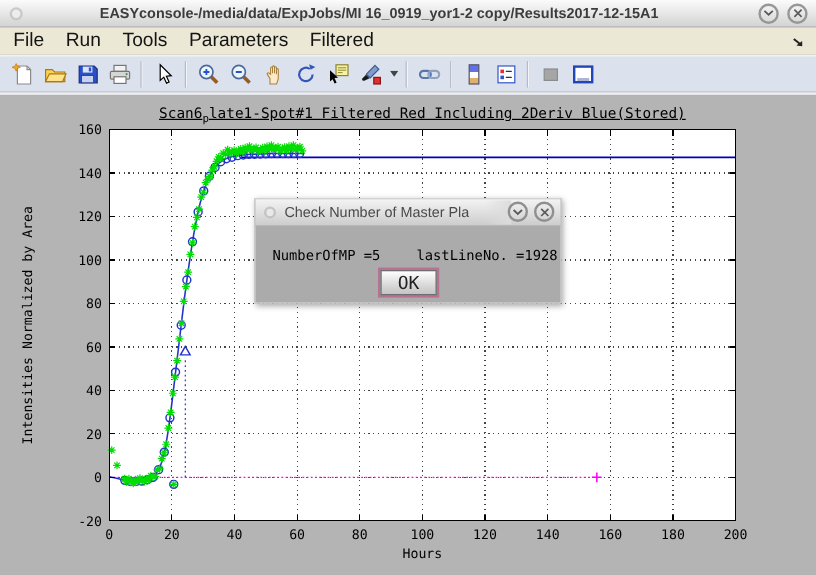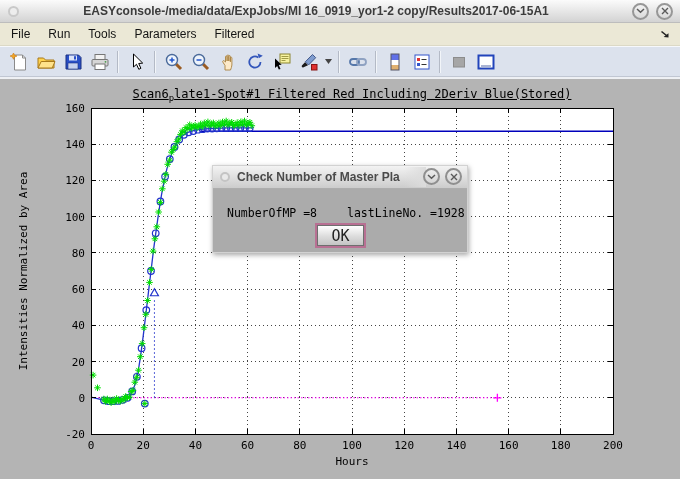--- a/index.html
+++ b/index.html
@@ -6,58 +6,58 @@
   body{width:680px;height:479px;overflow:hidden;font-family:"Liberation Sans",sans-serif;background:#9a9a9a;}
   .window{position:relative;width:680px;height:479px;background:#b4b4b4;box-sizing:border-box;}
 
   
   .titlebar{position:absolute;top:0;left:0;right:0;height:22px;background:linear-gradient(#fbfbfb,#d3d3d3);border-bottom:1px solid #bdbdbd;display:flex;align-items:center;}
   .tb-circle{position:absolute;left:8px;top:6px;width:9px;height:9px;border:2px solid #c9c9c9;border-radius:50%;background:#ededed;box-sizing:border-box;width:11px;height:11px;}
   .titlebar-title{flex:1;text-align:center;font-weight:bold;font-size:12px;color:#3c3c3c;white-space:nowrap;overflow:hidden;}
   .win-btn{width:17px;height:17px;border:2px solid #979797;border-radius:50%;display:flex;align-items:center;justify-content:center;margin-right:7px;box-sizing:border-box;background:transparent;flex:none;}
 
   
-  .menubar{position:absolute;top:23px;left:0;right:0;height:22px;background:#ebe8d6;border-bottom:1px solid #dcd9c6;display:flex;align-items:center;font-size:12px;color:#141414;}
+  .menubar{position:absolute;top:23px;left:0;right:0;height:22px;background:#ebe8d6;border-bottom:1px solid #dcd9c6;display:flex;align-items:center;font-size:16px;color:#141414;}
   .menu-item{padding:3px 9px;white-space:nowrap;}
   .menu-item:first-child{margin-left:2px;}
   .menu-detach{position:absolute;right:9px;top:5px;}
 
   
   .toolbar{position:absolute;top:46px;left:0;right:0;height:31px;background:#dce2ed;border-top:1px solid #f6f8fb;border-bottom:1px solid #c1c7d3;display:flex;align-items:center;padding-left:5px;box-sizing:border-box;}
   .tbtn{width:27px;height:26px;display:flex;align-items:center;justify-content:center;flex:none;}
   .tbtn.narrow{width:12px;}
   .tsep{width:1px;height:22px;background:#b4bac6;border-right:1px solid #f2f5f9;margin:0 4px;flex:none;}
 
   
   .figure{position:absolute;top:77px;left:0;right:0;bottom:0;background:#b4b4b4;border-top:2px solid #eef0f4;}
   .figure svg text{font-family:"DejaVu Sans Mono","Liberation Mono",monospace;font-size:11px;fill:#000;}
   .plot-title{position:absolute;top:8px;left:41px;width:622px;text-align:center;font-family:"DejaVu Sans Mono","Liberation Mono",monospace;font-size:12px;color:#000;white-space:nowrap;text-decoration:underline;}
   .plot-title sub{font-size:9px;}
 
   
   .dialog{position:absolute;left:212px;top:165px;width:256px;height:88px;background:#ababab;border:1px solid #d2d2d2;box-shadow:1px 2px 5px rgba(0,0,0,.35);box-sizing:border-box;}
   .dialog-titlebar{position:relative;height:22px;background:linear-gradient(#f3f3f3,#cccccc);border-bottom:1px solid #adadad;display:flex;align-items:center;}
   .dlg-circle{position:absolute;left:7px;top:6px;width:10px;height:10px;border:2px solid #c4c4c4;border-radius:50%;background:#e9e9e9;box-sizing:border-box;}
-  .dialog-title{margin-left:24px;font-weight:bold;font-size:12px;color:#4a4a4a;white-space:nowrap;overflow:hidden;max-width:165px;}
+  .dialog-title{margin-left:24px;font-weight:normal;font-size:12px;color:#4a4a4a;white-space:nowrap;overflow:hidden;max-width:165px;}
   .dlg-fade{position:absolute;right:41px;top:1px;bottom:1px;width:22px;background:linear-gradient(to right,rgba(225,225,225,0),#dcdcdc);}
   .dlg-btn{width:17px;height:17px;border:2px solid #8f8f8f;border-radius:50%;display:flex;align-items:center;justify-content:center;box-sizing:border-box;position:absolute;top:2px;background:transparent;}
   .dlg-btn.collapse{right:27px;}
   .dlg-btn.close{right:5px;}
   .dialog-info{position:absolute;left:14px;top:40px;font-family:"DejaVu Sans Mono","Liberation Mono",monospace;font-size:11.5px;color:#000;white-space:pre;}
   .dialog-info .gap{display:inline-block;width:30px;}
   .ok-button{position:absolute;left:104px;top:59px;width:47px;height:21px;background:linear-gradient(#ffffff,#dcdcdc 55%,#c4c4c4);border:1px solid #6f6f6f;box-shadow:0 0 0 2px #b87093;display:flex;align-items:center;justify-content:center;font-family:"DejaVu Sans Mono","Liberation Mono",monospace;font-size:15px;color:#222;box-sizing:border-box;}
 </style>
 </head>
 <body>
 
 <div class="window">
 
   <div class="titlebar">
     <span class="tb-circle"></span>
-    <span class="titlebar-title">EASYconsole-/media/data/ExpJobs/MI 16_0919_yor1-2 copy/Results2017-06-15A1</span>
+    <span class="titlebar-title">EASYconsole-/media/data/ExpJobs/MI 16_0919_yor1-2 copy/Results2017-12-15A1</span>
     <span class="win-btn">
       <svg width="9" height="6">
           <path d="M1 1l3.5 3.3L8 1" stroke="#5a5a5a" stroke-width="1.5" fill="none"></path>
         </svg>
     </span>
     <span class="win-btn">
       <svg width="8" height="8">
           <path d="M1 1l6 6M7 1L1 7" stroke="#5a5a5a" stroke-width="1.4"></path>
         </svg>
     </span>
@@ -344,17 +344,17 @@
         <svg width="9" height="6">
             <path d="M1 1l3.5 3.3L8 1" stroke="#5a5a5a" stroke-width="1.5" fill="none"></path>
           </svg>
       </span>
       <span class="dlg-btn close">
         <svg width="8" height="8">
             <path d="M1 1l6 6M7 1L1 7" stroke="#5a5a5a" stroke-width="1.4"></path>
           </svg>
       </span>
     </div>
-    <div class="dialog-info"><span>NumberOfMP =8</span><span class="gap"></span><span>lastLineNo. =1928</span></div>
+    <div class="dialog-info"><span>NumberOfMP =5</span><span class="gap"></span><span>lastLineNo. =1928</span></div>
     <div class="ok-button">OK</div>
   </div>
 
 </div>
 
 </body></html>

